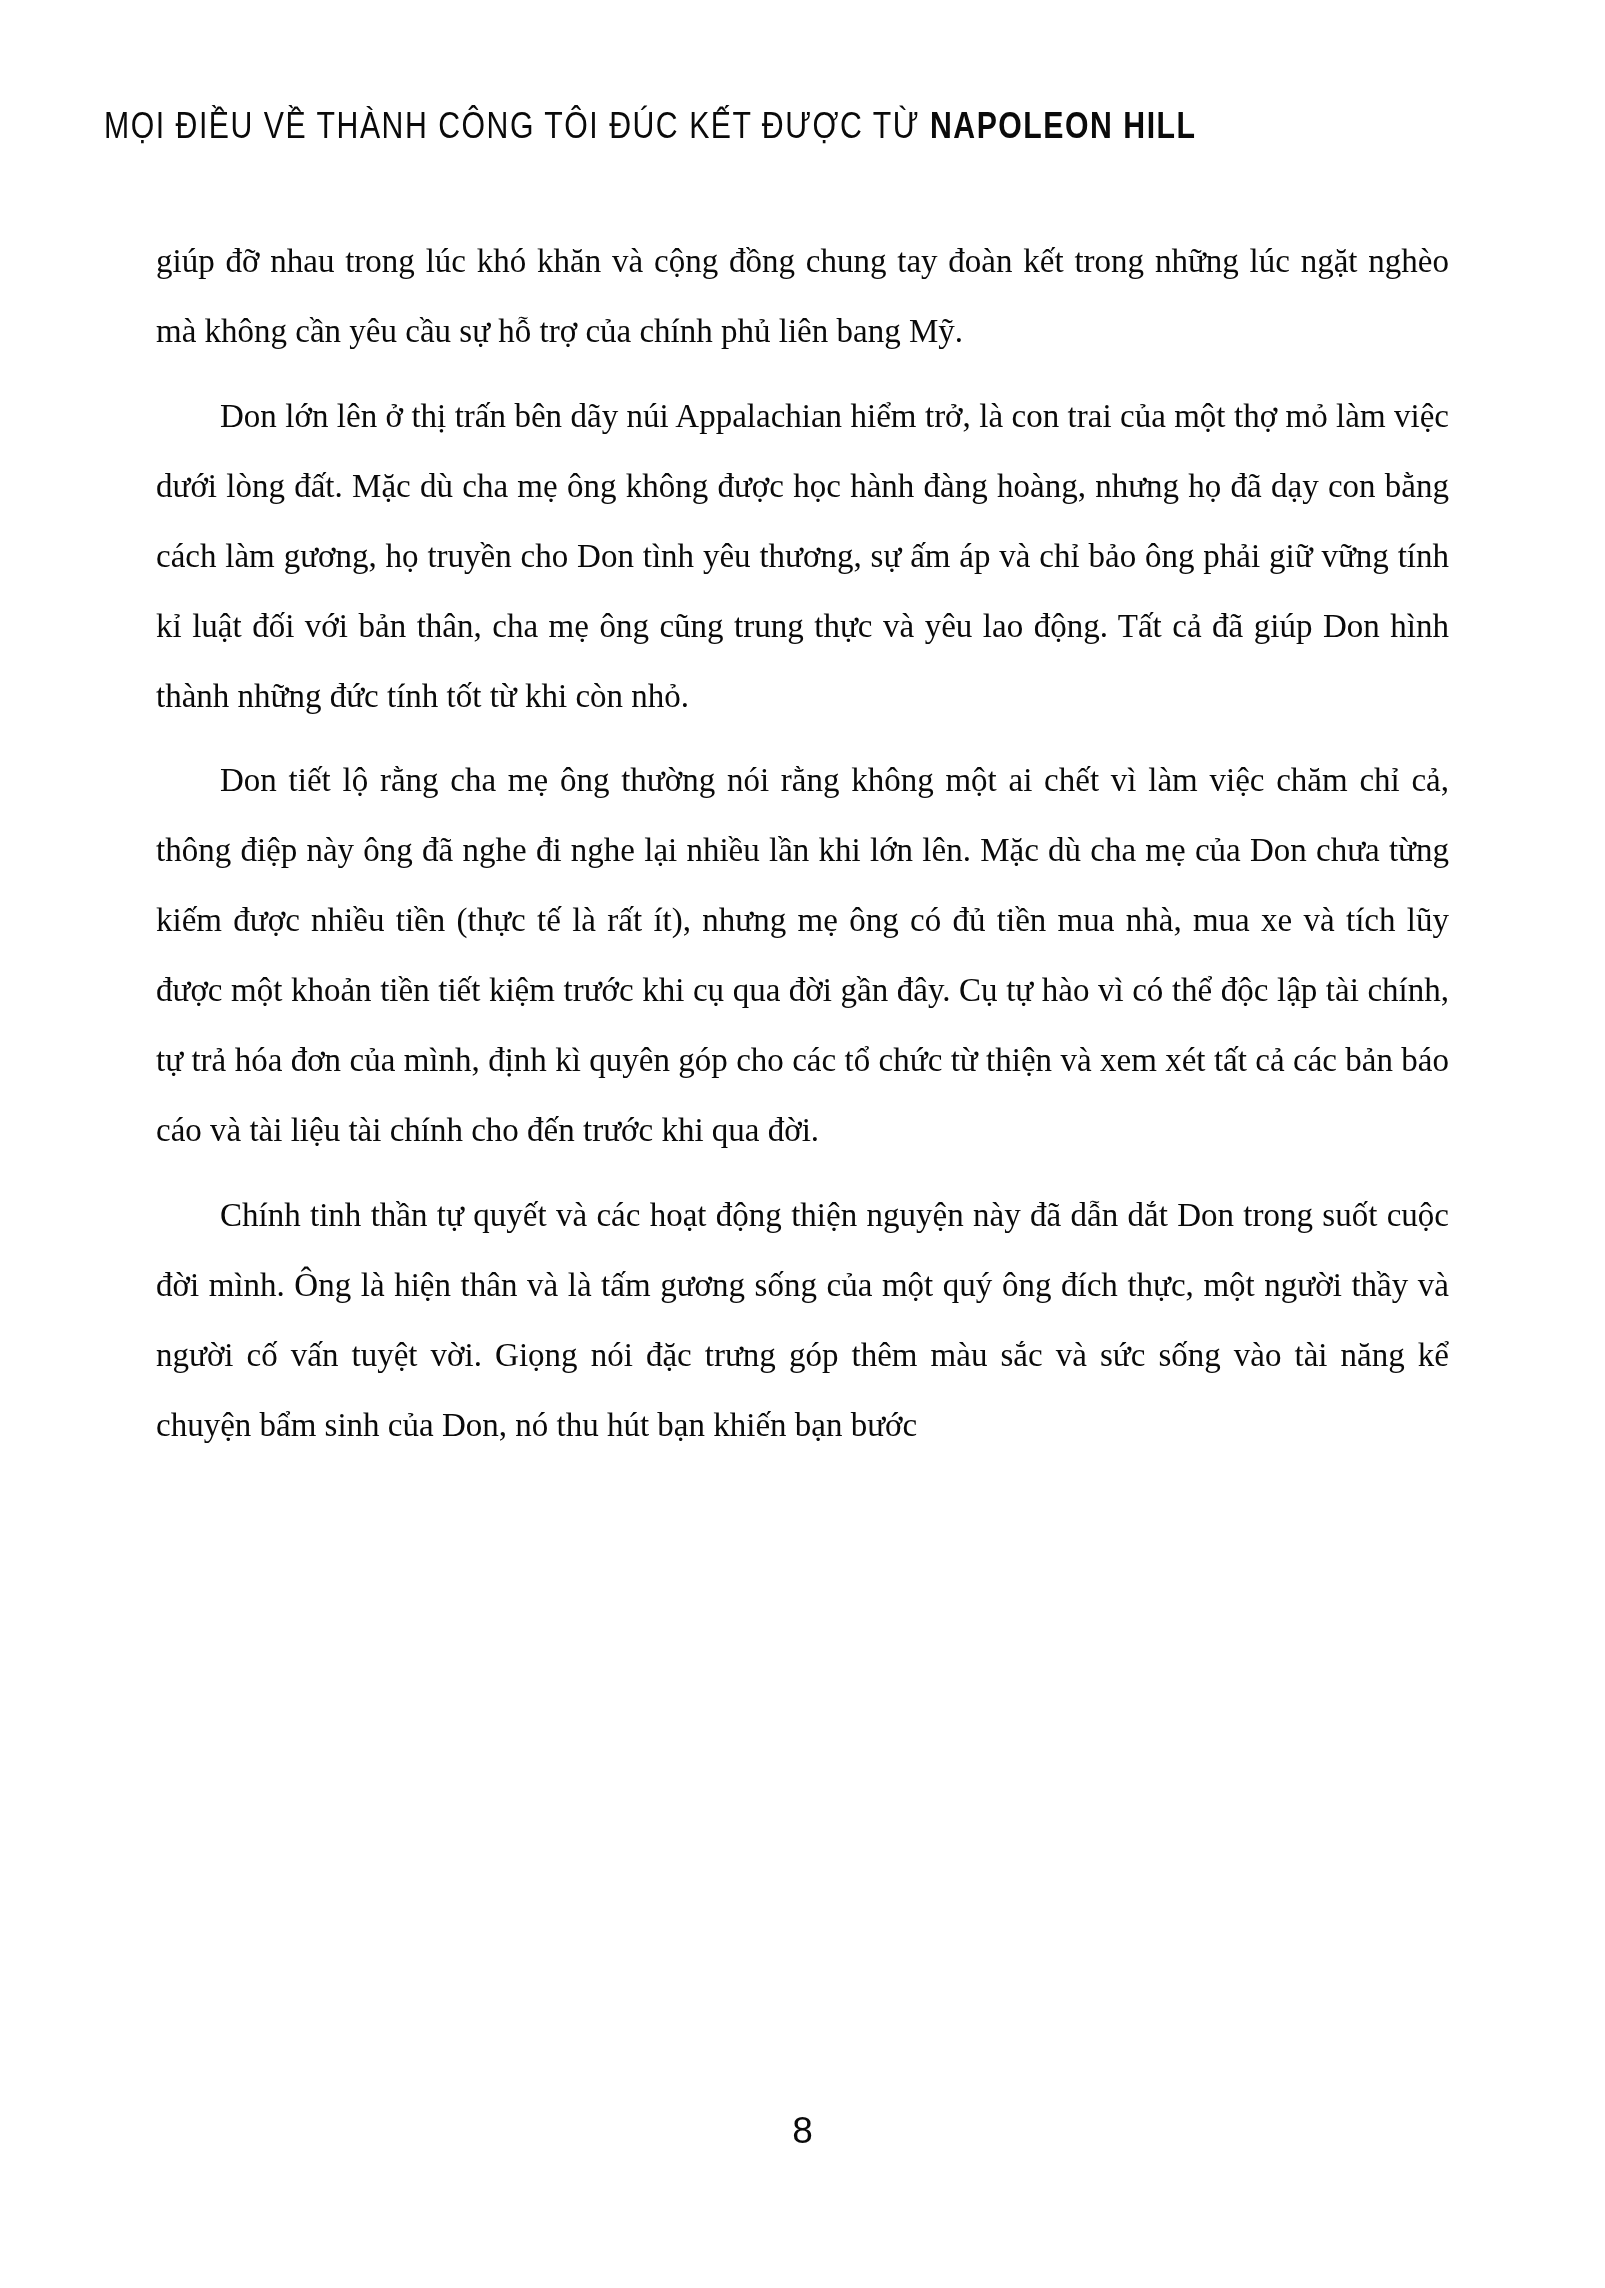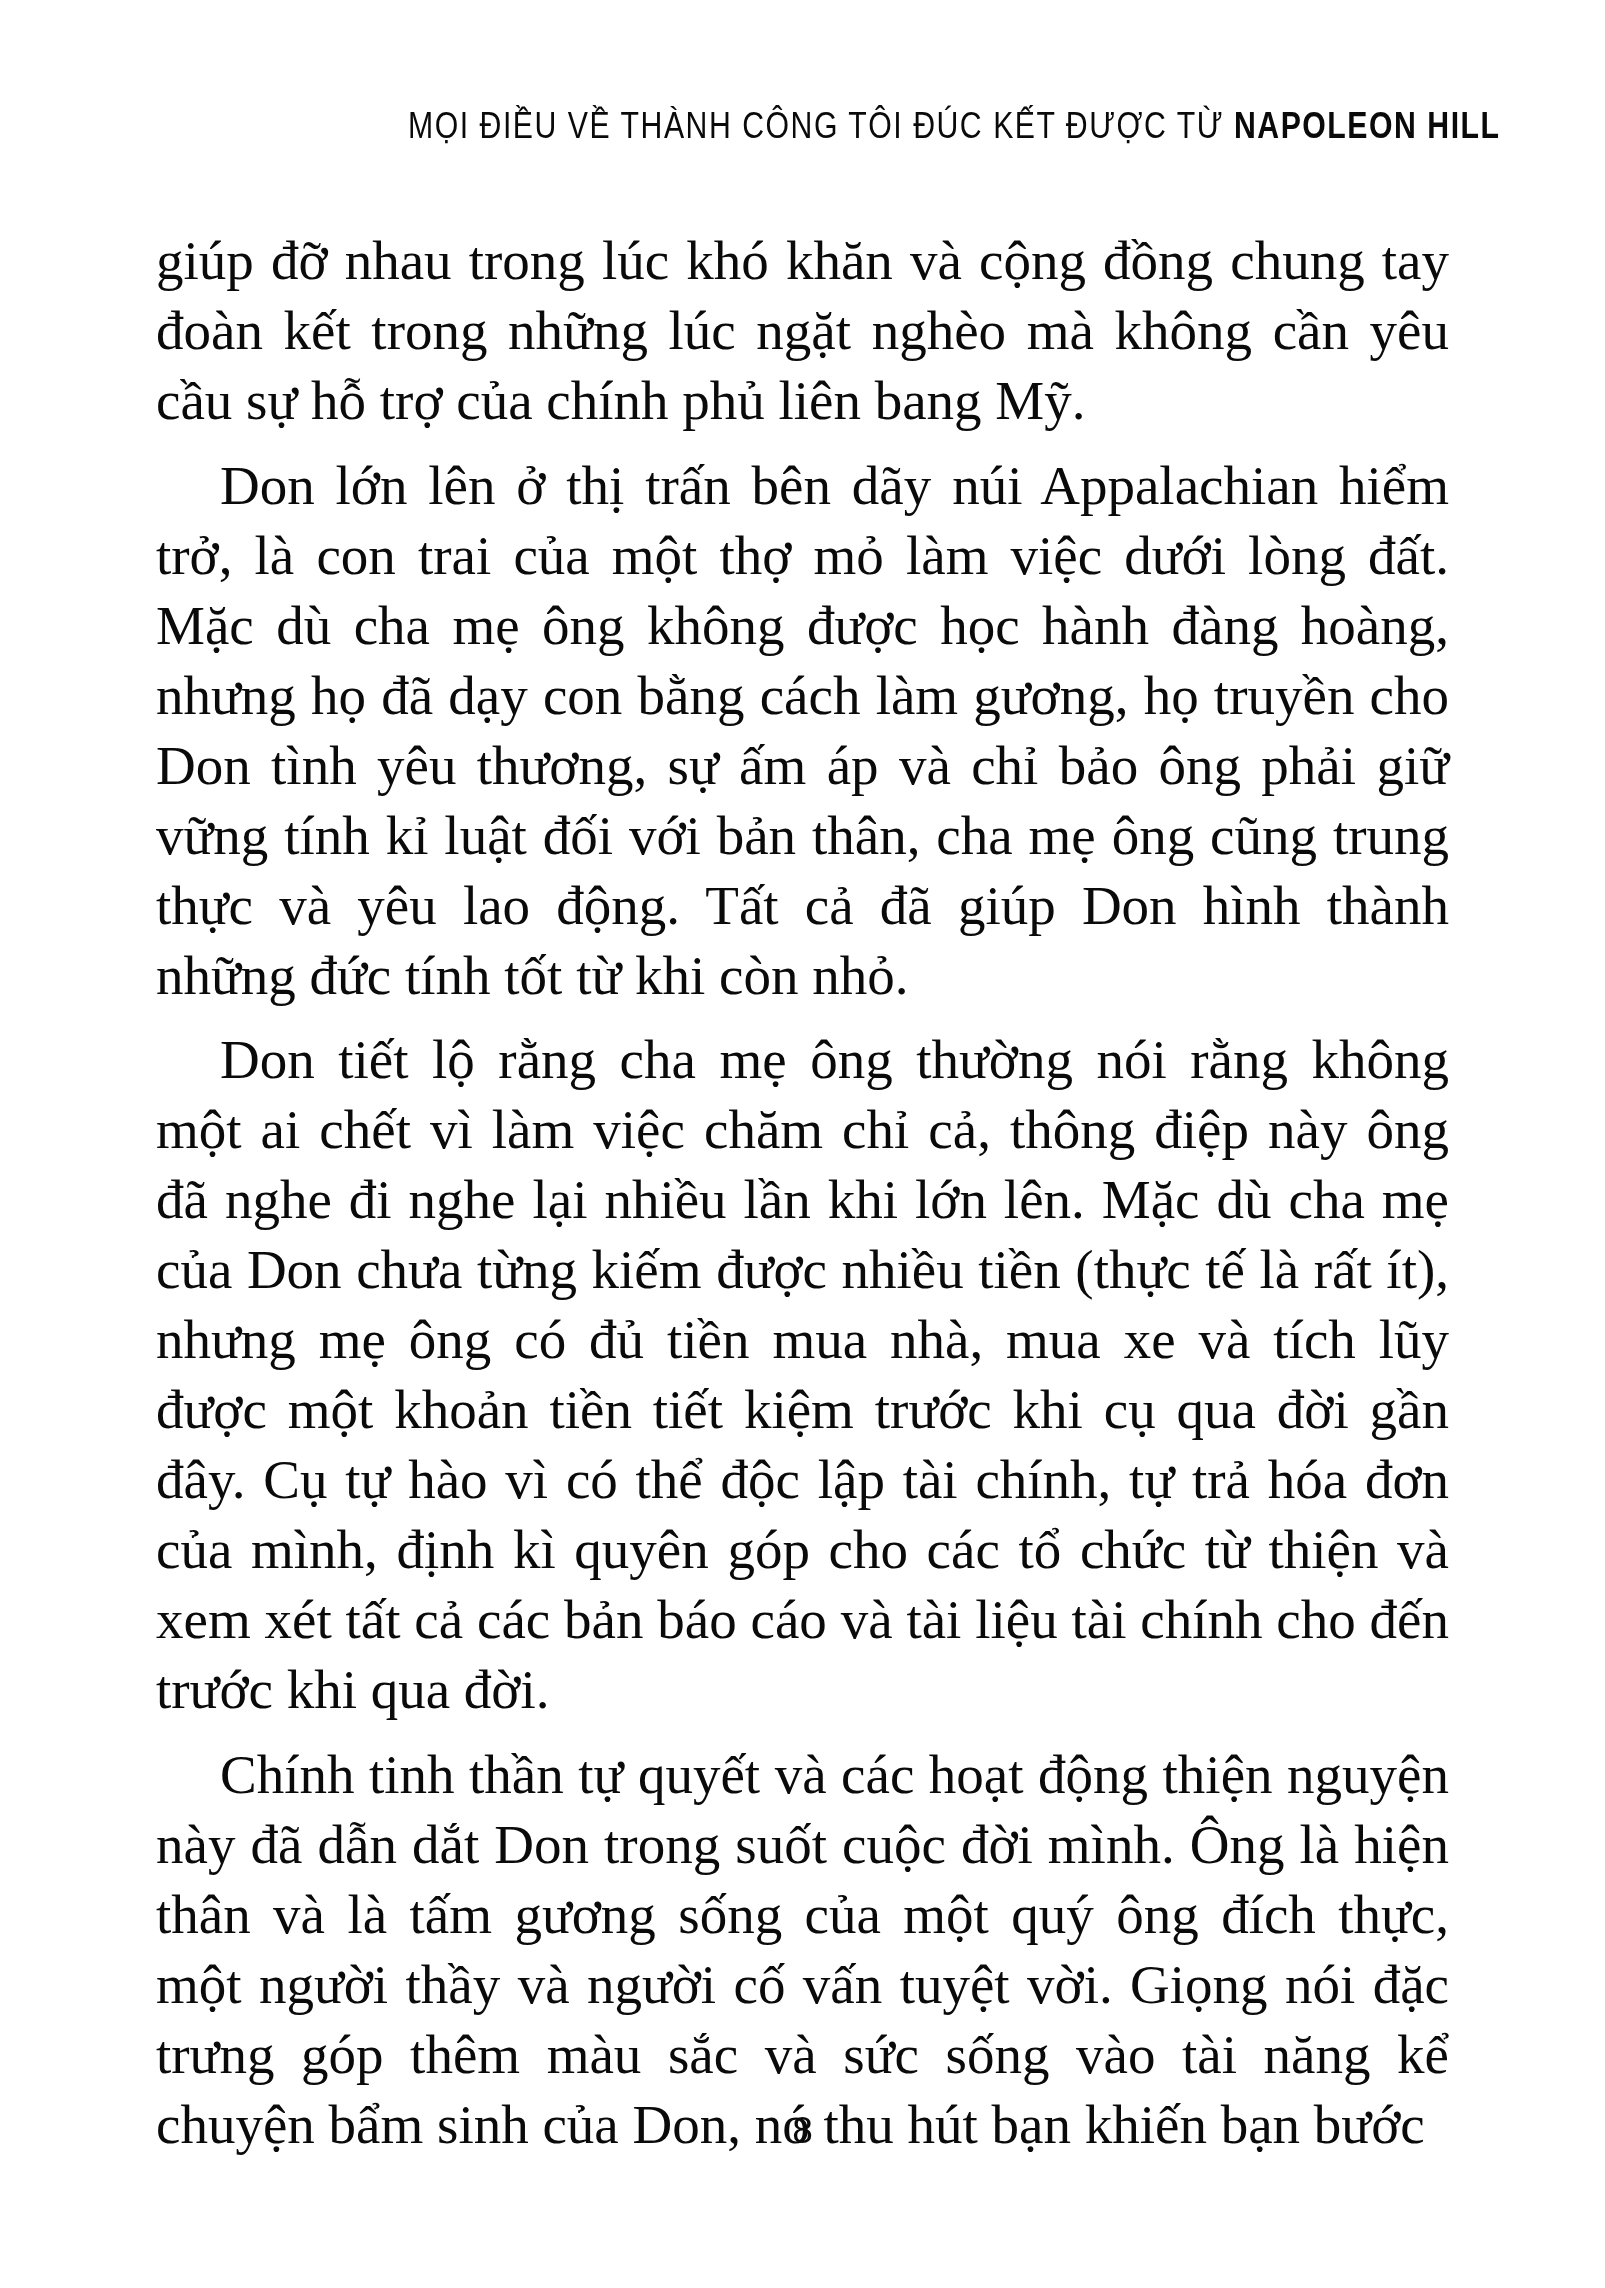--- a/index.html
+++ b/index.html
@@ -14,42 +14,42 @@
     overflow: hidden;
     font-family: "Liberation Serif", serif;
   }
 
   
   .running-head {
     position: absolute;
     top: 105px;
     left: 0;
     width: 100%;
-    text-align: right;
+    text-align: left;
     white-space: nowrap;
   }
   .rh-inner {
     display: inline-block;
     font-family: "Liberation Sans", sans-serif;
     font-size: 36px;
     font-weight: 400;
     letter-spacing: 1.8px;
     color: #0a0a0a;
     transform: scaleX(0.84);
     transform-origin: 50% 50%;
   }
   .rh-inner b { font-weight: 700; }
 
   
   .content {
     position: absolute;
     top: 226px;
     left: 156px;
     width: 1293px;
-    font-size: 55px;
+    font-size: 33px;
     line-height: 70px;
     text-align: justify;
     color: #0a0a0a;
   }
   .content p {
     text-indent: 64px;
     margin: 0 0 14.7px 0;
   }
   .content p.continuation { text-indent: 0; }
 

